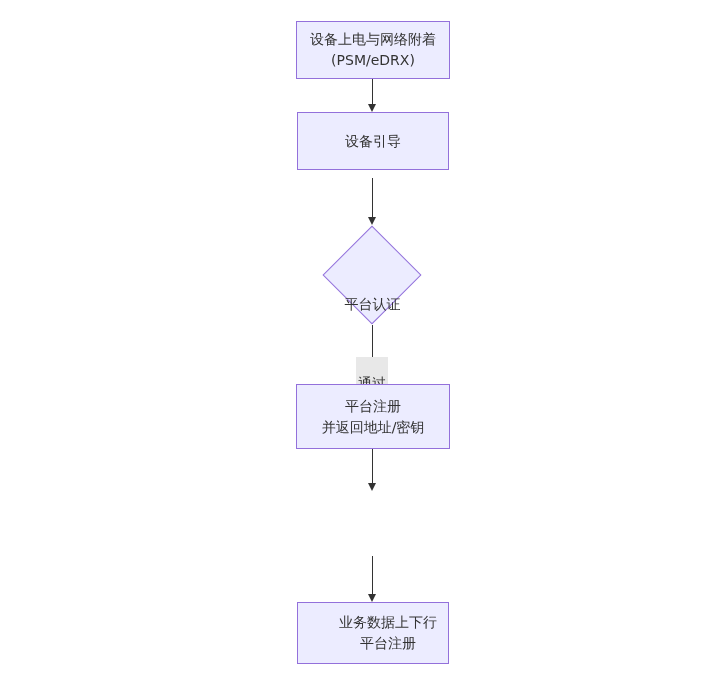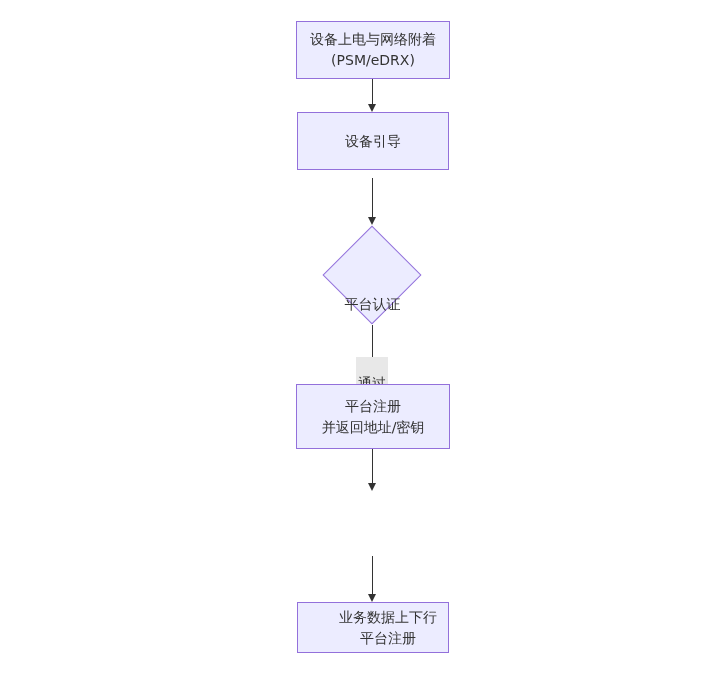--- a/index.html
+++ b/index.html
@@ -35,21 +35,21 @@
     flex-direction:column;
     justify-content:center;
     align-items:center;
   }
   .node span{display:block;white-space:nowrap;}
   
   .b1{left:296px;top:21px;width:154px;height:58px;}
   .b2{left:297px;top:112px;width:152px;height:58px;}
   .b4{left:296px;top:384px;width:154px;height:65px;}
   .b5{left:297px;top:491px;width:152px;height:65px;}
-  .b6{left:297px;top:602px;width:152px;height:51px;padding-left:30px;}
+  .b6{left:297px;top:602px;width:152px;height:62px;padding-left:30px;}
   
   .diamond-shape{
     position:absolute;
     left:337px;top:240px;
     width:70px;height:70px;
     box-sizing:border-box;
     background:var(--node-fill);
     border:1px solid var(--node-border);
     transform:rotate(45deg);
   }

